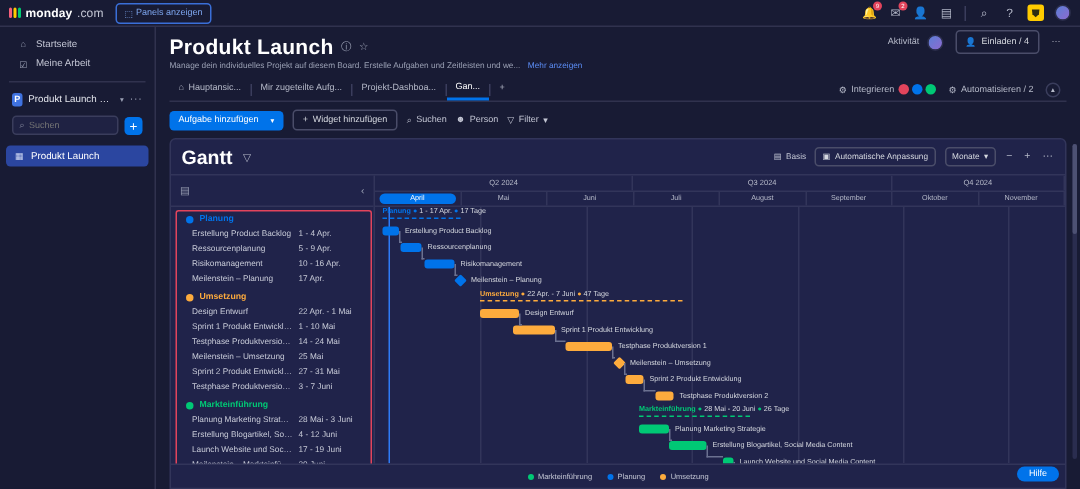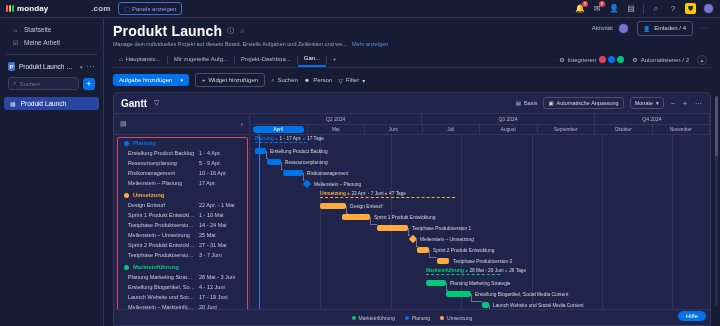--- a/index.html
+++ b/index.html
@@ -17,21 +17,21 @@
     height: 18px; background: #181b34; display: flex; align-items: center;
     padding: 0 6px; border-bottom: 1px solid #30324e; flex: 0 0 18px;
   }
   .logo { display: flex; align-items: center; gap: 3px; }
   .logo-mark { display:flex; gap:1px; align-items:flex-end; }
   .logo-mark i { display:block; width:2px; height:7px; border-radius:2px; }
   .logo-mark i:nth-child(1){ background:#f65f7c; }
   .logo-mark i:nth-child(2){ background:#ffcb00; }
   .logo-mark i:nth-child(3){ background:#00ca72; }
   .logo-text { font-size: 8px; font-weight: 700; color: #ffffff; letter-spacing: .1px;}
-  .logo-text span { font-weight: 700; color: #c3c6d4; margin-left: 40px; }
+  .logo-text span { font-weight: 400; color: #c3c6d4; }
   .pill-btn {
     margin-left: 8px; border: 1px solid #3a6fd8; color: #7ea6ef;
     font-size: 6px; padding: 2px 5px; border-radius: 3px; background: transparent;
     display:flex; align-items:center; gap:2px; white-space:nowrap;
   }
   .topbar-right { margin-left: auto; display: flex; align-items: center; gap: 7px; }
   .ticon { position: relative; width: 10px; height: 10px; display:flex; align-items:center; justify-content:center;
            font-size: 8px; color: #b0b4c5; }
   .badge { position:absolute; top:-3px; right:-3px; background:#e2445c; color:#fff;
            font-size:4px; border-radius:6px; padding:0 2px; line-height:6px; }
@@ -102,21 +102,21 @@
                  padding:3px 6px; display:flex; align-items:center; gap:8px; font-weight:500;}
   .btn-primary .cv { font-size:5px; }
   .btn-outline { border:1px solid #4a4d69; color:#d5d8df; font-size:6px; border-radius:3px;
                  padding:3px 6px; display:flex; align-items:center; gap:3px; }
   .tool-link { display:flex; align-items:center; gap:3px; font-size:6px; color:#c3c6d4; }
 
   
   .panel { margin: 0 9px 0 9px; background:#20234a; border:1px solid #32355a; border-radius:4px 4px 0 0;
            flex:1; display:flex; flex-direction:column; min-height:0; overflow:hidden; }
   .panel-head { display:flex; align-items:center; gap:6px; padding: 4px 7px; border-bottom:1px solid #32355a; }
-  .panel-title { font-size:10px; font-weight:700; color:#ffffff; }
+  .panel-title { font-size:13px; font-weight:700; color:#ffffff; }
   .panel-head-right { margin-left:auto; display:flex; align-items:center; gap:6px; }
   .ph-btn { display:flex; align-items:center; gap:3px; font-size:5.5px; color:#c3c6d4; white-space:nowrap;}
   .ph-box { border:1px solid #4a4d69; border-radius:3px; padding:2px 4px; font-size:5.5px;
             color:#d5d8df; display:flex; align-items:center; gap:3px; white-space:nowrap;}
   .ph-icon-btn { font-size:7px; color:#b6bac9; padding:0 1px; }
 
   .panel-body { flex:1; display:flex; min-height:0; position:relative; }
 
   
   .tasklist { width: 136px; flex:0 0 136px; border-right:1px solid #32355a; display:flex; flex-direction:column; }

